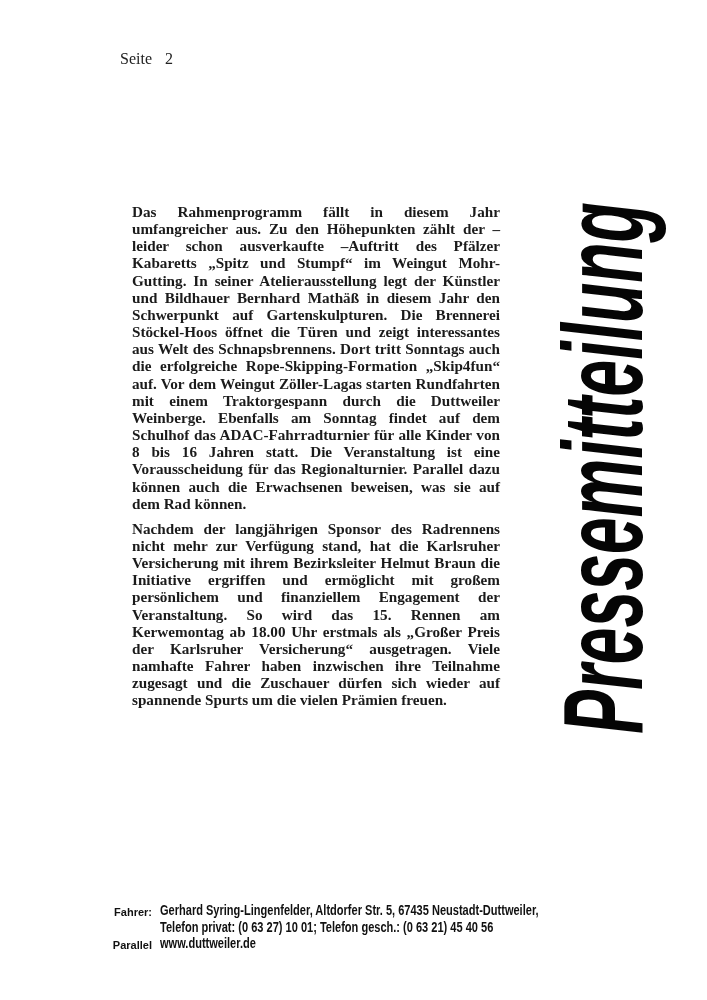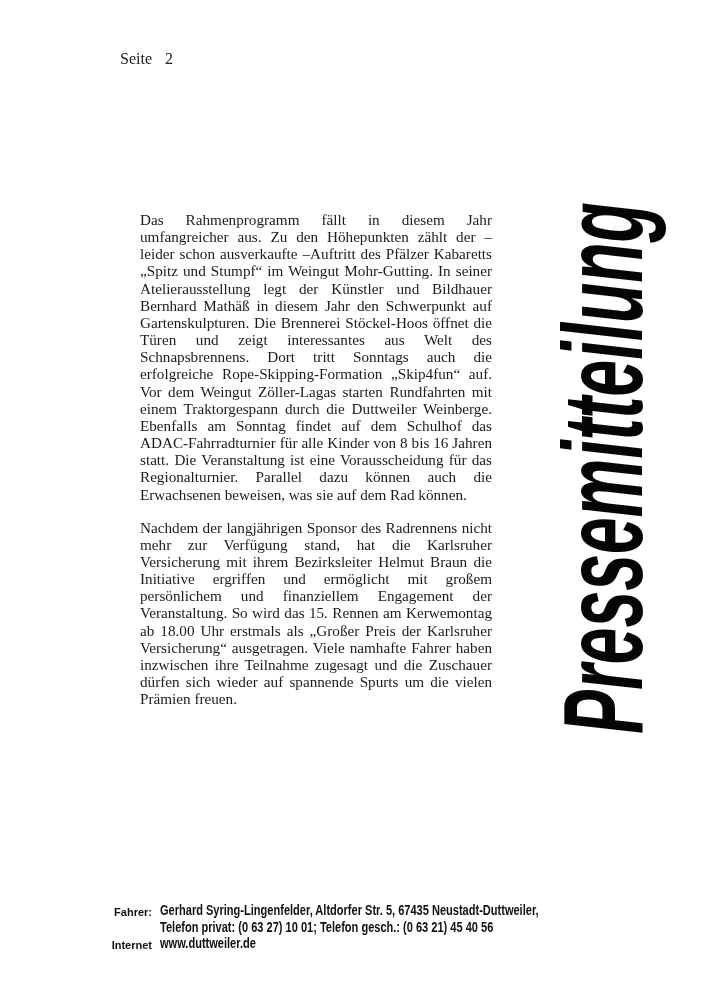--- a/index.html
+++ b/index.html
@@ -35,22 +35,23 @@
     position: absolute;
     left: 124px;
     top: 195px;
     width: 384px;
     font-size: 15.2px;
     line-height: 17.15px;
     text-align: justify;
     color: #1b1b1b;
   }
   .body-text p {
-    margin: 16px;
+    margin: 8px;
     padding: 0;
+    font-weight: bold;
   }
   
   .vertical-title {
     position: absolute;
     left: 602px;
     top: 468px;
     transform: translate(-50%, -50%) rotate(-90deg) scaleY(1.72);
     transform-origin: center center;
     font-family: "Liberation Sans", sans-serif;
     font-style: italic;
@@ -104,17 +105,17 @@
     <p>Das Rahmenprogramm fällt in diesem Jahr umfangreicher aus. Zu den Höhepunkten zählt der – leider schon ausverkaufte –Auftritt des Pfälzer Kabaretts „Spitz und Stumpf“ im Weingut Mohr-Gutting. In seiner Atelierausstellung legt der Künstler und Bildhauer Bernhard Mathäß in diesem Jahr den Schwerpunkt auf Gartenskulpturen. Die Brennerei Stöckel-Hoos öffnet die Türen und zeigt interessantes aus Welt des Schnapsbrennens. Dort tritt Sonntags auch die erfolgreiche Rope-Skipping-Formation „Skip4fun“ auf. Vor dem Weingut Zöller-Lagas starten Rundfahrten mit einem Traktorgespann durch die Duttweiler Weinberge. Ebenfalls am Sonntag findet auf dem Schulhof das ADAC-Fahrradturnier für alle Kinder von 8 bis 16 Jahren statt. Die Veranstaltung ist eine Vorausscheidung für das Regionalturnier. Parallel dazu können auch die Erwachsenen beweisen, was sie auf dem Rad können.</p>
     <p>Nachdem der langjährigen Sponsor des Radrennens nicht mehr zur Verfügung stand, hat die Karlsruher Versicherung mit ihrem Bezirksleiter Helmut Braun die Initiative ergriffen und ermöglicht mit großem persönlichem und finanziellem Engagement der Veranstaltung. So wird das 15. Rennen am Kerwemontag ab 18.00 Uhr erstmals als „Großer Preis der Karlsruher Versicherung“ ausgetragen. Viele namhafte Fahrer haben inzwischen ihre Teilnahme zugesagt und die Zuschauer dürfen sich wieder auf spannende Spurts um die vielen Prämien freuen.</p>
   </div>
 
   <div class="vertical-title">Pressemitteilung</div>
 
   <div class="footer">
     <div class="f-label f-label-autor">Fahrer:</div>
     <div class="f-line f-line1">Gerhard Syring-Lingenfelder, Altdorfer Str. 5, 67435 Neustadt-Duttweiler,</div>
     <div class="f-line f-line2">Telefon privat: (0 63 27) 10 01; Telefon gesch.: (0 63 21) 45 40 56</div>
-    <div class="f-label f-label-internet">Internet</div>
+    <div class="f-label f-label-internet">Parallel</div>
     <div class="f-line f-line3">www.duttweiler.de</div>
   </div>
 
 </div>
 
 </body></html>

